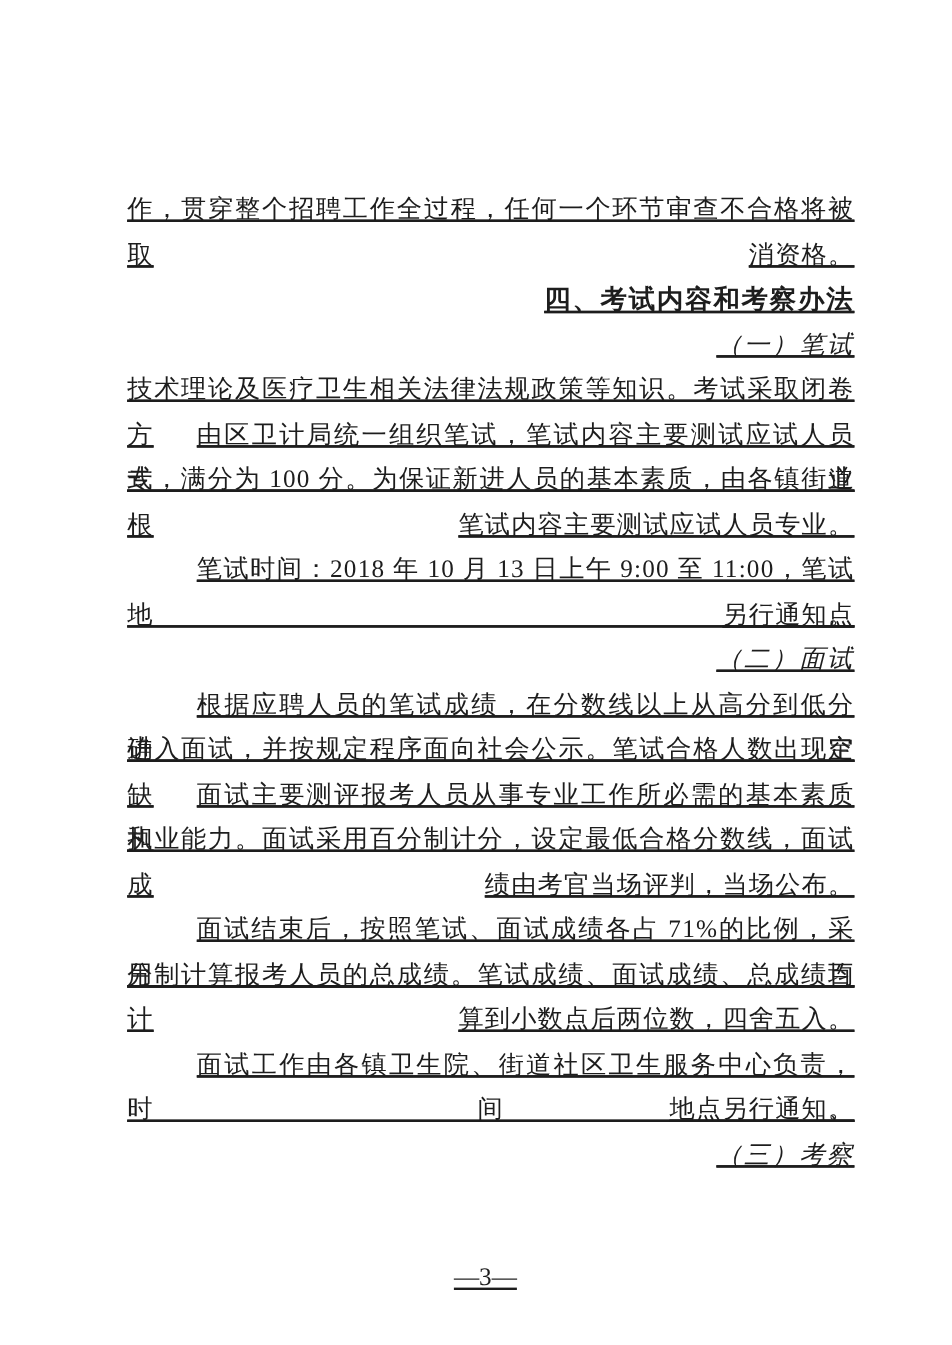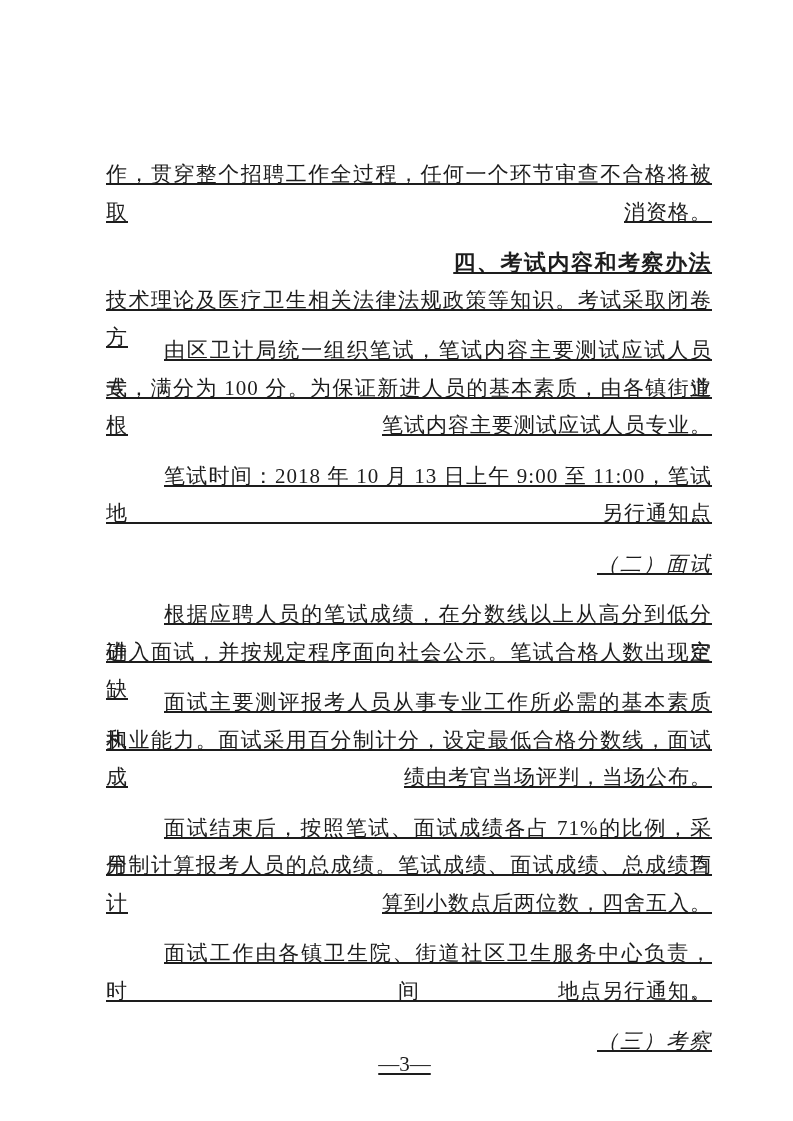--- a/index.html
+++ b/index.html
@@ -26,21 +26,21 @@
     letter-spacing: 1px;
     white-space: nowrap;
     overflow: visible;
     text-align: right;
   }
   .line.justify {
     white-space: normal;
     text-align: justify;
     text-align-last: justify;
   }
-  .line.indent { text-indent: 58px; margin-top: 13px; }
+  .line.indent { text-indent: 58px; }
   .line.heading {
     font-family: "Liberation Sans", "DejaVu Sans", sans-serif;
     font-weight: bold;
     font-size: 22px;
     letter-spacing: 1.5px;
   }
   .line.subheading {
     font-style: italic;
     letter-spacing: 2px;
   }
@@ -57,20 +57,21 @@
   }
 </style>
 </head>
 <body>
 
 <div class="page">
   <div class="content">
       <div class="line body justify">作，贯穿整个招聘工作全过程，任何一个环节审查不合格将被取</div>
       <div class="line body">消资格。</div>
       <div class="line heading indent">四、考试内容和考察办法</div>
+      <div class="line subheading indent">（一）笔试</div>
       <div class="line body justify">技术理论及医疗卫生相关法律法规政策等知识。考试采取闭卷方</div>
       <div class="line body indent justify">由区卫计局统一组织笔试，笔试内容主要测试应试人员专业</div>
       <div class="line body justify">式，满分为 100 分。为保证新进人员的基本素质，由各镇街道根</div>
       <div class="line body">笔试内容主要测试应试人员专业。</div>
       <div class="line body indent justify">笔试时间：2018 年 10 月 13 日上午 9:00 至 11:00，笔试地点</div>
       <div class="line body">另行通知。</div>
       <div class="line subheading indent">（二）面试</div>
       <div class="line body indent justify">根据应聘人员的笔试成绩，在分数线以上从高分到低分确定</div>
       <div class="line body justify">进入面试，并按规定程序面向社会公示。笔试合格人数出现空缺</div>
       <div class="line body indent justify">面试主要测评报考人员从事专业工作所必需的基本素质和</div>

